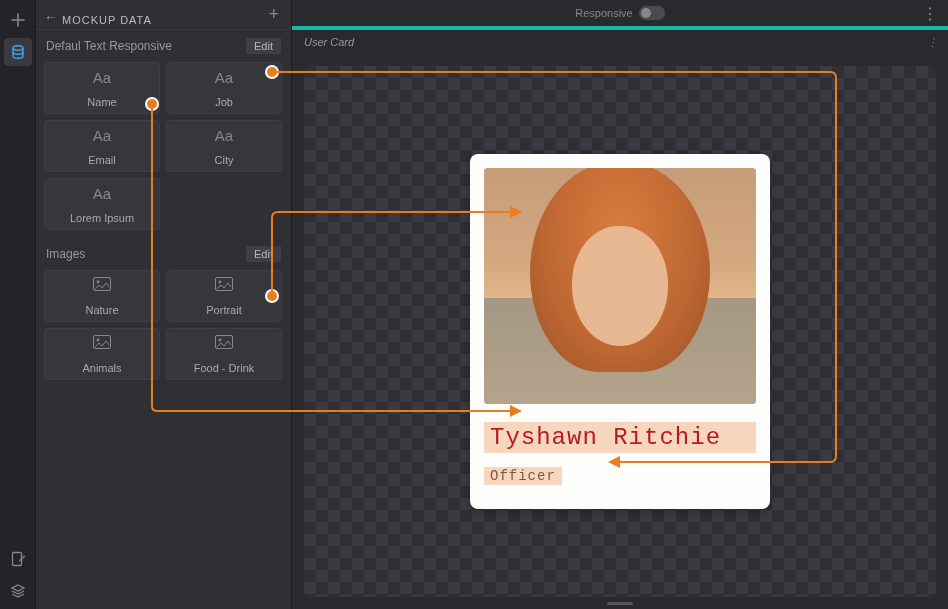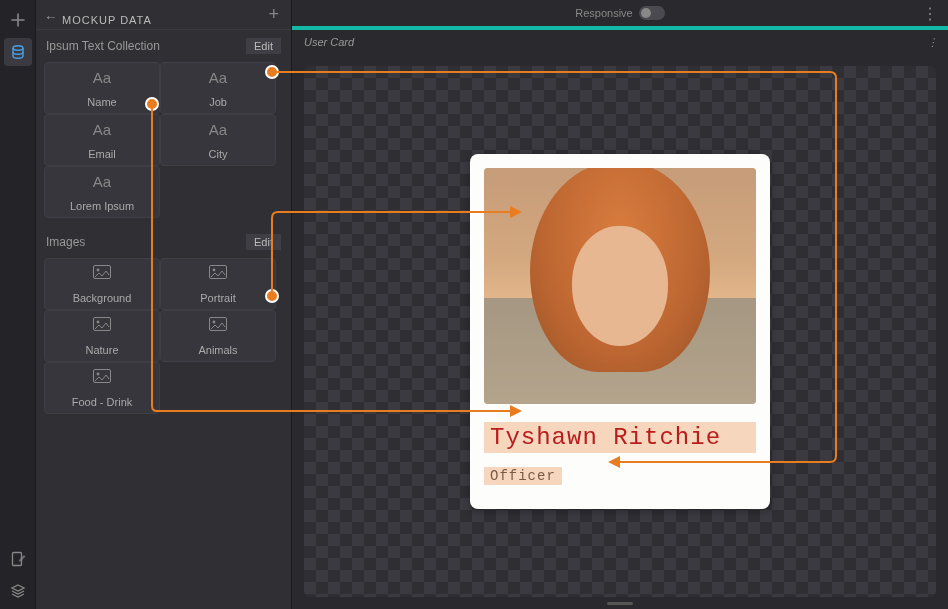--- a/index.html
+++ b/index.html
@@ -56,20 +56,21 @@
 .section-header .label { font-size: 12px; color: #999; }
 .section-header .edit-btn {
   font-size: 11px; color: #bbb;
   background: #3e3e44; border-radius: 0;
   padding: 2px 8px;
 }
 
 .tile-grid {
   display: flex; flex-wrap: wrap;
   padding: 4px 8px 8px 8px;
+  gap: 6px;
   text-align: center;
 }
 .tile {
   width: 116px; height: 52px;
   background: #36363c;
   border: 1px solid #3e3e44;
   border-radius: 4px;
   display: flex; flex-direction: column;
   align-items: center; justify-content: center;
   color: #999;
@@ -238,21 +239,21 @@
   </div>
 
   <div class="sidebar">
     <div class="sidebar-header">
       <span class="back">←</span>
       <span class="title">MOCKUP DATA</span>
       <span class="add">+</span>
     </div>
 
     <div class="section-header">
-      <span class="label">Ipsum Text Collection</span>
+      <span class="label">Defaul Text Responsive</span>
       <span class="edit-btn">Edit</span>
     </div>
     <div class="tile-grid">
       <div class="tile">
         <span class="tile-icon">Aa</span>
         <span class="tile-label">Name</span>
       </div>
       <div class="tile">
         <span class="tile-icon">Aa</span>
         <span class="tile-label">Job</span>
@@ -277,41 +278,31 @@
     </div>
     <div class="tile-grid">
       <div class="tile">
         <span class="tile-icon">
           <svg width="18" height="14" viewBox="0 0 18 14">
               <rect x="0.5" y="0.5" width="17" height="13" rx="1.5" fill="none" stroke="currentColor"></rect>
               <circle cx="5" cy="5" r="1.4" fill="currentColor"></circle>
               <path d="M2 12l4-4 3 3 4-5 3 4" fill="none" stroke="currentColor"></path>
             </svg>
         </span>
-        <span class="tile-label">Background</span>
+        <span class="tile-label">Nature</span>
       </div>
       <div class="tile">
         <span class="tile-icon">
           <svg width="18" height="14" viewBox="0 0 18 14">
               <rect x="0.5" y="0.5" width="17" height="13" rx="1.5" fill="none" stroke="currentColor"></rect>
               <circle cx="5" cy="5" r="1.4" fill="currentColor"></circle>
               <path d="M2 12l4-4 3 3 4-5 3 4" fill="none" stroke="currentColor"></path>
             </svg>
         </span>
         <span class="tile-label">Portrait</span>
-      </div>
-      <div class="tile">
-        <span class="tile-icon">
-          <svg width="18" height="14" viewBox="0 0 18 14">
-              <rect x="0.5" y="0.5" width="17" height="13" rx="1.5" fill="none" stroke="currentColor"></rect>
-              <circle cx="5" cy="5" r="1.4" fill="currentColor"></circle>
-              <path d="M2 12l4-4 3 3 4-5 3 4" fill="none" stroke="currentColor"></path>
-            </svg>
-        </span>
-        <span class="tile-label">Nature</span>
       </div>
       <div class="tile">
         <span class="tile-icon">
           <svg width="18" height="14" viewBox="0 0 18 14">
               <rect x="0.5" y="0.5" width="17" height="13" rx="1.5" fill="none" stroke="currentColor"></rect>
               <circle cx="5" cy="5" r="1.4" fill="currentColor"></circle>
               <path d="M2 12l4-4 3 3 4-5 3 4" fill="none" stroke="currentColor"></path>
             </svg>
         </span>
         <span class="tile-label">Animals</span>

